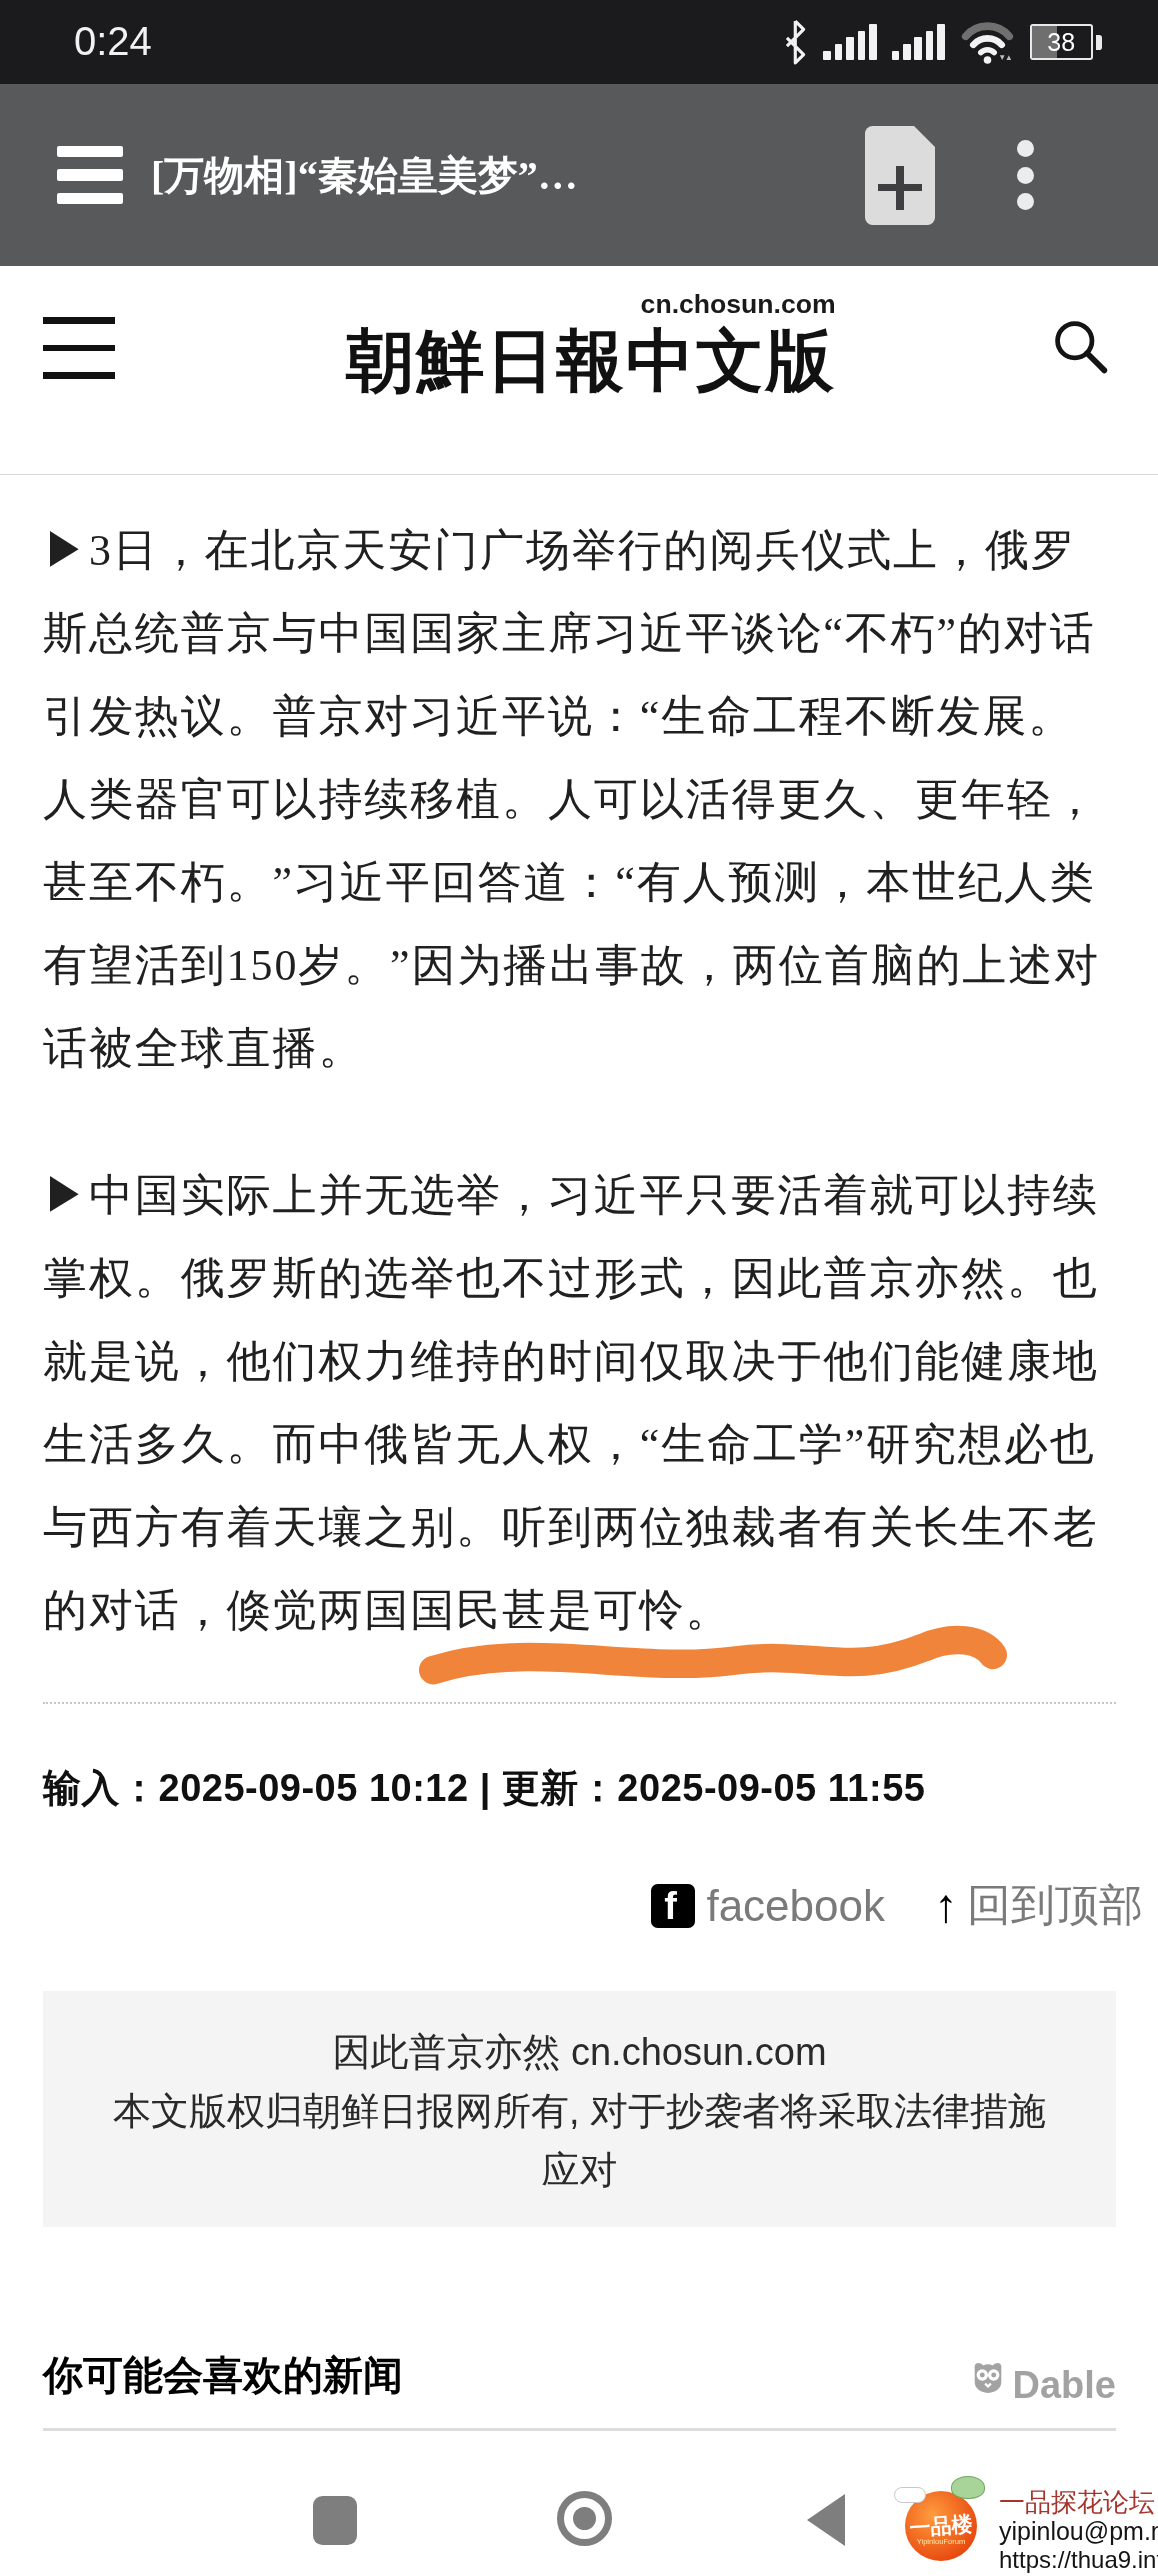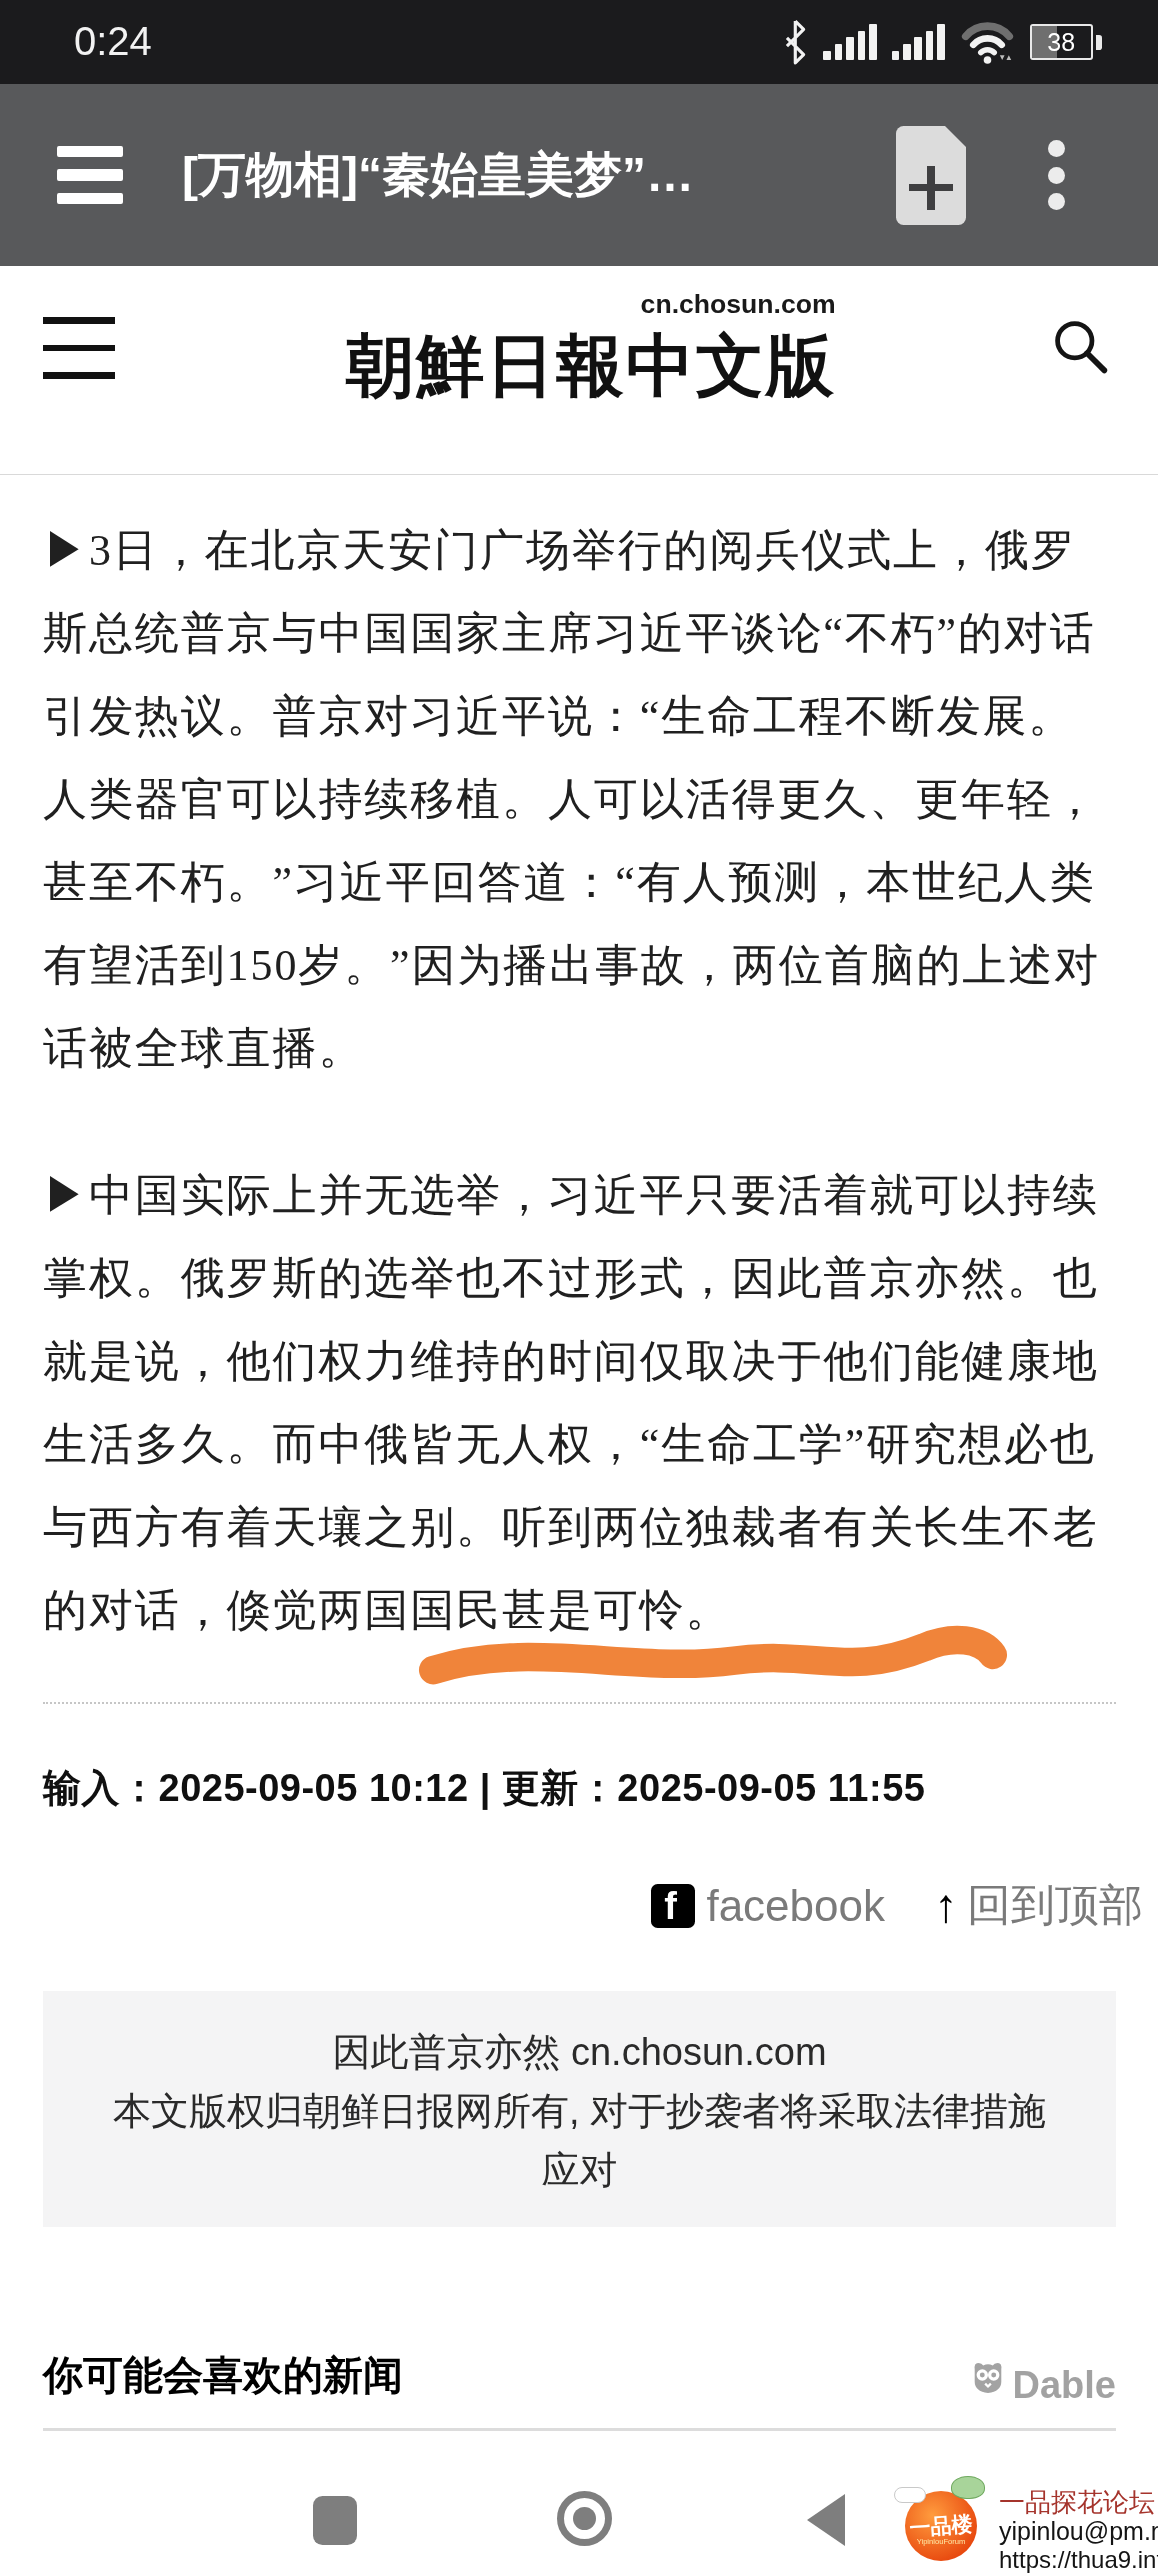--- a/index.html
+++ b/index.html
@@ -21,40 +21,40 @@
   .battery-num { position:absolute; inset:0; display:flex; align-items:center;
                  justify-content:center; font-size:25px; color:#fff; }
   .battery-nub { width:5.7px; height:15px; background:#e9e9e9; border-radius:0 2.8px 2.8px 0;
                  margin-left:-11.4px; }
 
   
   .browser-toolbar { position:absolute; left:0; top:84px; width:1159px; height:182px;
                      background:#58595b; display:flex; align-items:center; }
   .tb-burger { margin-left:57px; width:66px; }
   .tb-burger i { display:block; height:11.4px; background:#fff; border-radius:1.9px; margin:12.3px 0; }
-  .tb-title { margin-left:59px; width:665px; color:#fff; font-size:48px; font-weight:bold;
-              white-space:nowrap; overflow:hidden; }
+  .tb-title { margin-left:28px; width:665px; color:#fff; font-size:40px; font-weight:bold;
+              white-space:nowrap; overflow:hidden;font-family:Liberation Serif, serif; }
   .tb-addpage { position:relative; margin-left:49px; width:70px; height:99px;
                 background:#dcdcdc; border-radius:7.6px; }
   .tb-addpage .fold { position:absolute; right:0; top:0; width:0; height:0;
                       border-left:21px solid transparent; border-top:21px solid #58595b; }
   .tb-addpage .plus-v { position:absolute; left:31px; top:40px; width:7.6px; height:44px; background:#3f3f41; }
   .tb-addpage .plus-h { position:absolute; left:13.3px; top:58px; width:44px; height:7.6px; background:#3f3f41; }
   .tb-dots { margin-left:82px; display:flex; flex-direction:column; gap:9.5px; }
   .tb-dots i { width:17px; height:17px; border-radius:50%; background:#ececec; }
 
   
   .site-header { position:absolute; left:0; top:266px; width:1159px; height:209px;
                  background:#fff; border-bottom:1.9px solid #d9d9d9; }
   .sh-burger { position:absolute; left:43px; top:317px; width:72px; }
   .sh-burger i { display:block; height:6.6px; background:#111; margin-bottom:21px; }
   .sh-center { position:absolute; left:0; top:289px; width:1159px; text-align:center;padding-left:23px; }
   .sh-center .inner { display:inline-block; text-align:right; }
   .sh-domain { font-size:26.6px; font-weight:bold; color:#1a1a1a; letter-spacing:0; }
-  .sh-masthead { font-family:Liberation Sans, sans-serif; font-weight:bold; font-size:68px;
+  .sh-masthead { font-family:Liberation Mono, monospace; font-weight:bold; font-size:68px;
                  color:#111; line-height:1.35; letter-spacing:1.9px; }
 
   
   .para { position:absolute; left:43px; width:1073px; font-size:44px; line-height:83px;
           letter-spacing:1.9px; color:#202020; text-align:left;font-family:Liberation Serif, serif; }
   .p1 { top:509px; }
   .p2 { top:1154px; }
   .hl-stroke { position:absolute; left:416px; top:1615px; width:594px; height:76px; }
   .dotted-sep { position:absolute; left:43px; top:1702px; width:1073px;
                 border-top:2.8px dotted #c6c6c6; }

